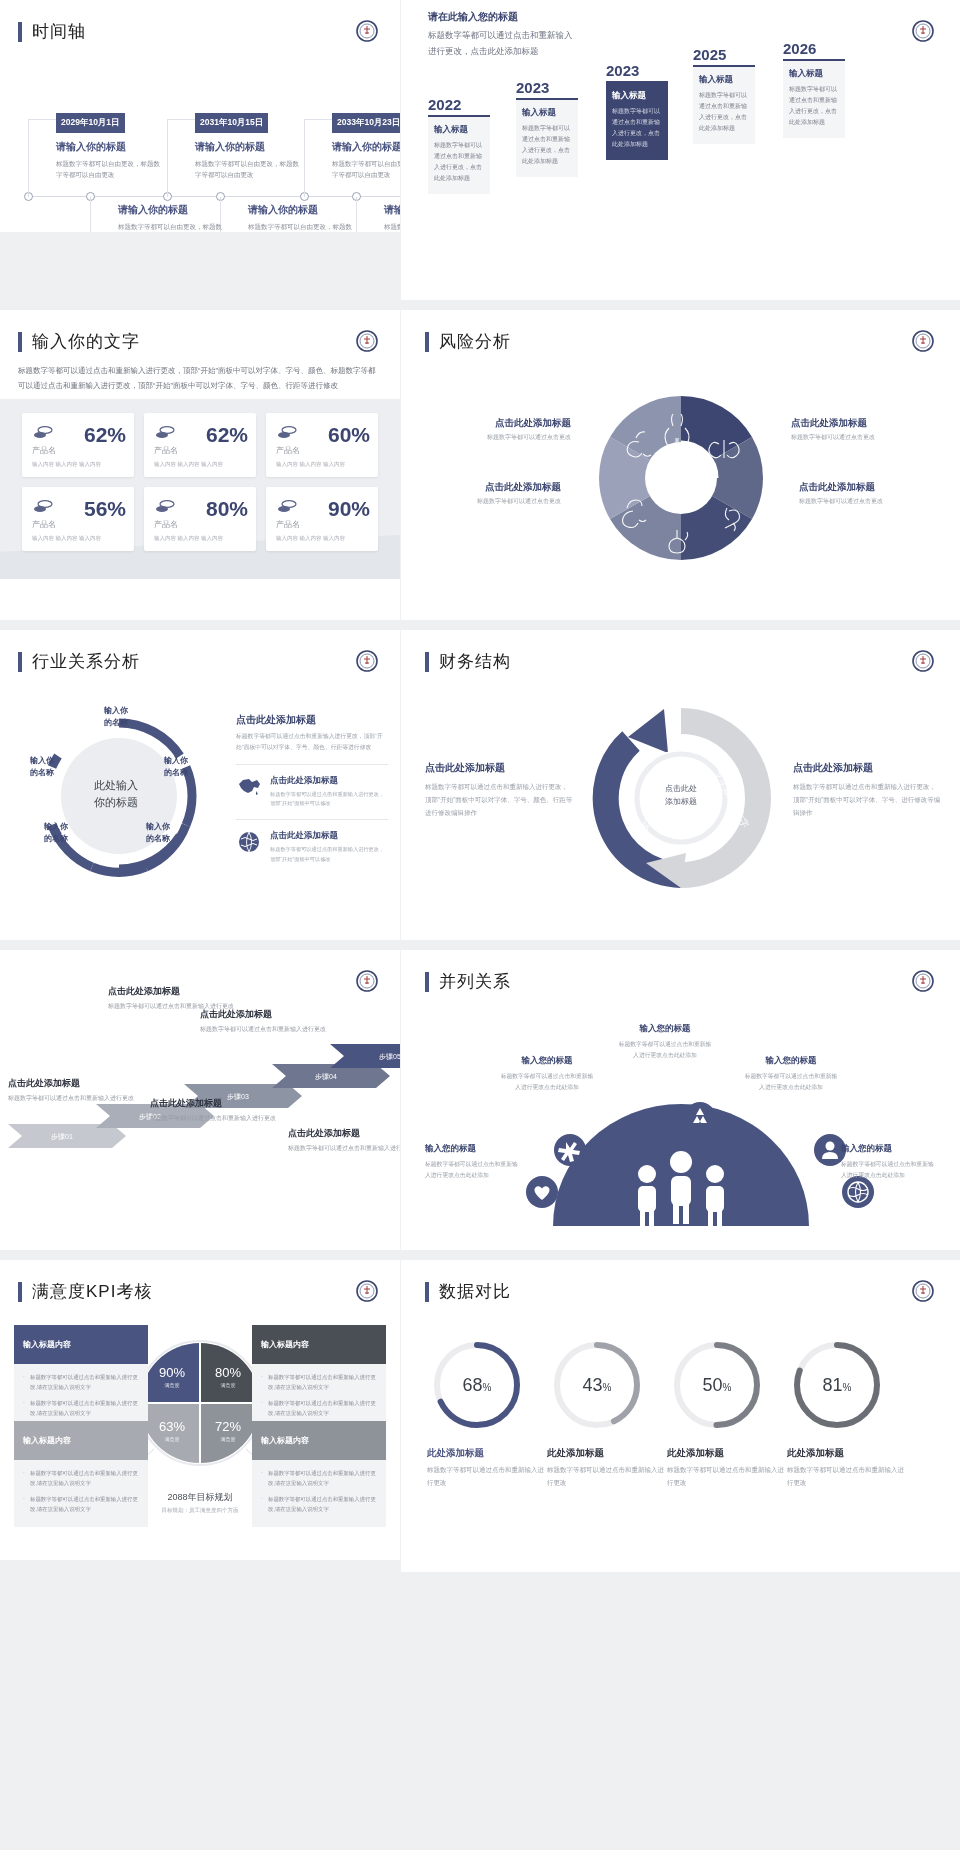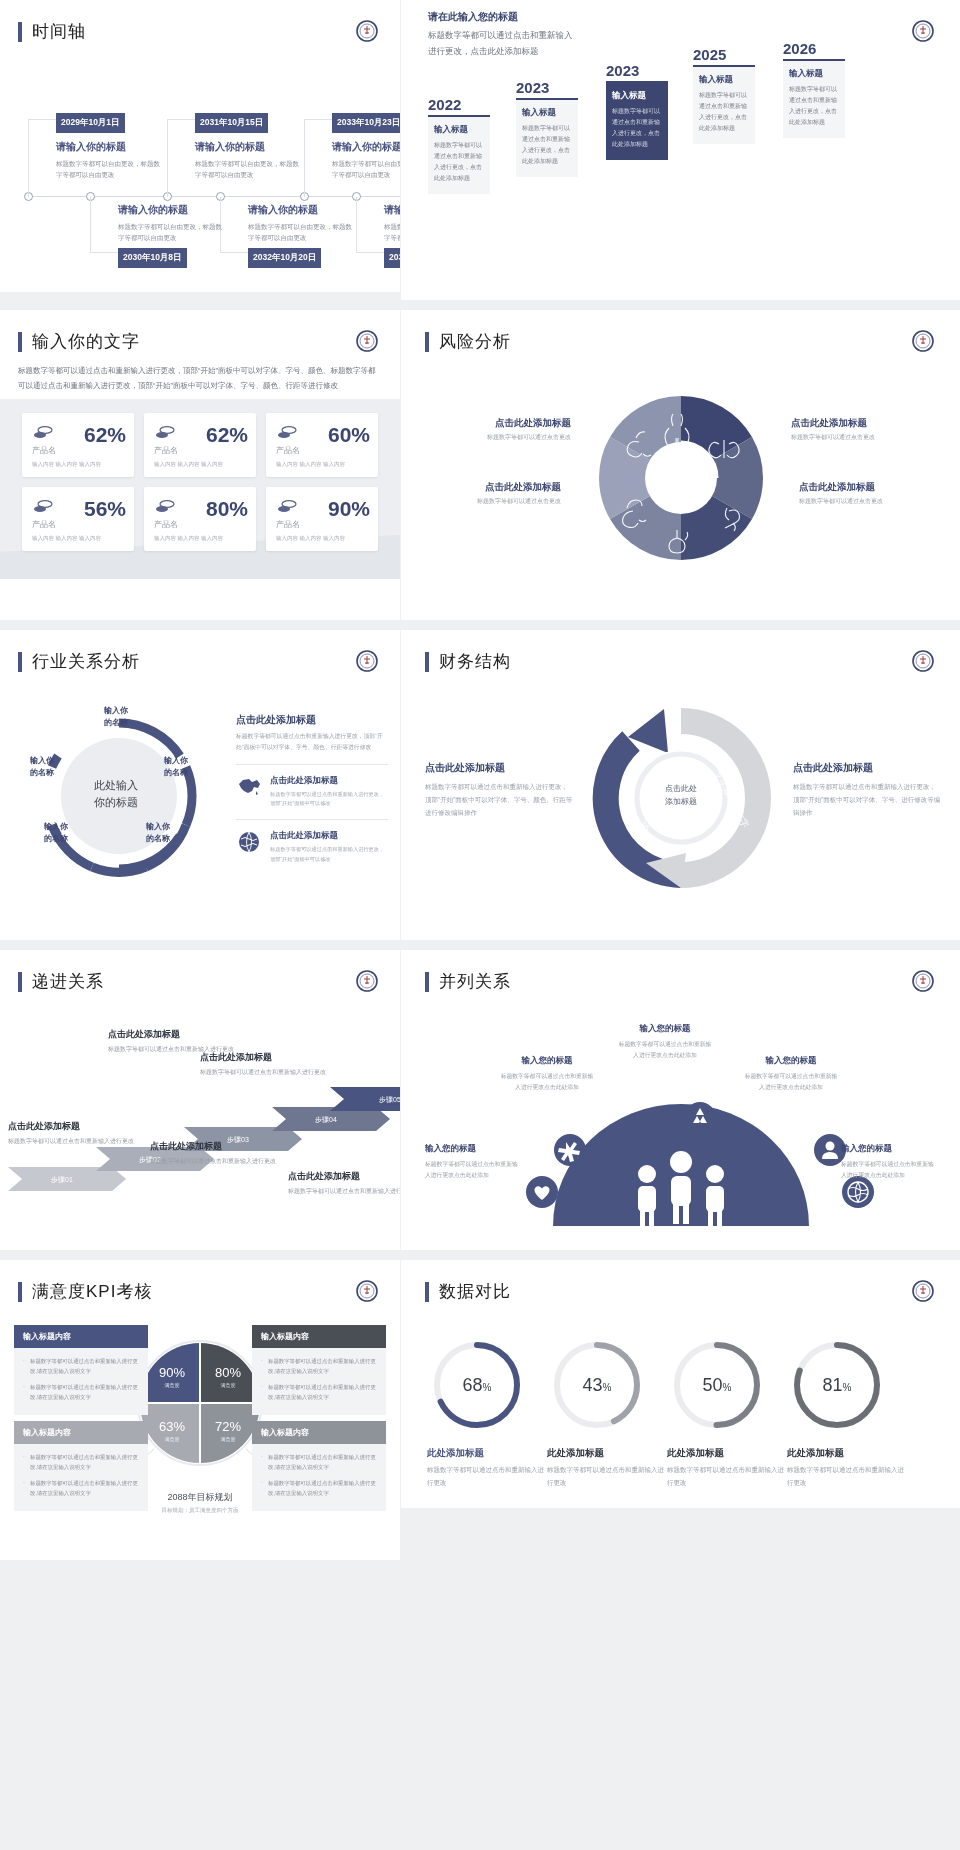--- a/index.html
+++ b/index.html
@@ -93,40 +93,40 @@
 
   
   .par { position:relative; height:245px; }
   .par-lbl { position:absolute; width:96px; text-align:center; }
   .par-h { font-size:8.5px; font-weight:bold; color:#3c4670; }
   .par-p { font-size:5.8px; color:#9aa0a8; line-height:1.95; margin-top:4px; }
 
   
   .kpi { position:relative; height:240px; }
   .kp-panel { position:absolute; width:134px; }
-  .kp-bar { color:#fff; font-size:8px; font-weight:bold; padding:6px 9px; }
+  .kp-bar { color:#fff; font-size:8px; font-weight:bold; padding:14px 9px; }
   .kp-body { background:#f2f3f5; padding:8px 9px; }
   .kp-li { font-size:5.4px; color:#898e97; line-height:1.9; padding-left:7px; position:relative; margin-bottom:5px; }
   .kp-li::before { content:"·"; position:absolute; left:0; top:-1px; }
   .kp-cap { position:absolute; text-align:center; width:200px; }
   .kp-cap .t { font-size:9px; color:#4a4f58; }
   .kp-cap .s { font-size:5.5px; color:#a5a9b0; margin-top:3px; }
 
   
   .don { position:relative; height:225px; }
   .don-cell { position:absolute; width:120px; text-align:left; }
   .don-h { font-size:9.5px; font-weight:bold; margin-top:8px; }
   .don-p { font-size:6.5px; color:#9aa0a8; line-height:1.95; margin-top:4px; }
 </style>
 </head>
 <body>
 
 <div class="grid">
 
-  <div class="slide left" style="height:292px">
+  <div class="slide left" style="height:232px">
     <div class="s-head">
       <div class="s-bar"></div>
       <div class="s-title">时间轴</div>
     </div>
     <div class="logo">
       <svg width="22" height="22" viewBox="0 0 22 22">
           <circle cx="11" cy="11" r="10" fill="none" stroke="#3c4670" stroke-width="1.6"></circle>
           <circle cx="11" cy="11" r="7" fill="none" stroke="#6b7characters" stroke-width="0"></circle>
           <circle cx="11" cy="11" r="7" fill="none" stroke="#8d94ae" stroke-width="1"></circle>
           <path d="M11 6 L11 14 M8 9 L14 9 M9 13 L13 13" stroke="#a03b3b" stroke-width="1" fill="none"></path>
@@ -492,24 +492,20 @@
       <div class="fin-side" style="left:392px; top:88px;">
         <div class="fin-h">点击此处添加标题</div>
         <div class="fin-p">标题数字等都可以通过点击和重新输入进行更改，顶部“开始”面板中可以对字体、字号、进行修改等编辑操作</div>
       </div>
     </div>
   </div>
 
   <div class="rowgap"></div>
 
   <div class="slide left" style="height:300px">
-    <div class="s-head">
-      <div class="s-bar"></div>
-      <div class="s-title">递进关系</div>
-    </div>
     <div class="logo">
       <svg width="22" height="22" viewBox="0 0 22 22">
           <circle cx="11" cy="11" r="10" fill="none" stroke="#3c4670" stroke-width="1.6"></circle>
           <circle cx="11" cy="11" r="7" fill="none" stroke="#8d94ae" stroke-width="1"></circle>
           <path d="M11 6 L11 14 M8 9 L14 9 M9 13 L13 13" stroke="#a03b3b" stroke-width="1" fill="none"></path>
         </svg>
     </div>
 
     <div class="steps">
       <svg width="400" height="140" viewBox="0 0 400 140" style="position:absolute; left:0; top:70px;">
@@ -697,21 +693,21 @@
 
       <div class="kp-cap" style="left:100px; top:188px;">
         <div class="t">2088年目标规划</div>
         <div class="s">目标规划：员工满意度四个方面</div>
       </div>
     </div>
   </div>
 
   <div class="gutter"></div>
 
-  <div class="slide right" style="height:248px">
+  <div class="slide right" style="height:312px">
     <div class="s-head" style="padding-left:24px">
       <div class="s-bar"></div>
       <div class="s-title">数据对比</div>
     </div>
     <div class="logo">
       <svg width="22" height="22" viewBox="0 0 22 22">
           <circle cx="11" cy="11" r="10" fill="none" stroke="#3c4670" stroke-width="1.6"></circle>
           <circle cx="11" cy="11" r="7" fill="none" stroke="#8d94ae" stroke-width="1"></circle>
           <path d="M11 6 L11 14 M8 9 L14 9 M9 13 L13 13" stroke="#a03b3b" stroke-width="1" fill="none"></path>
         </svg>

